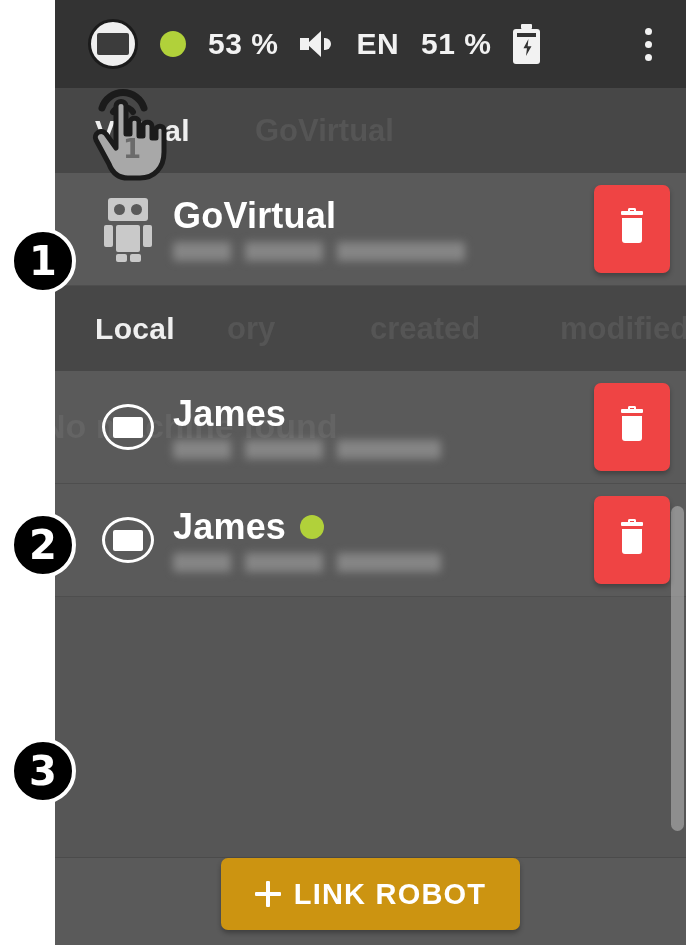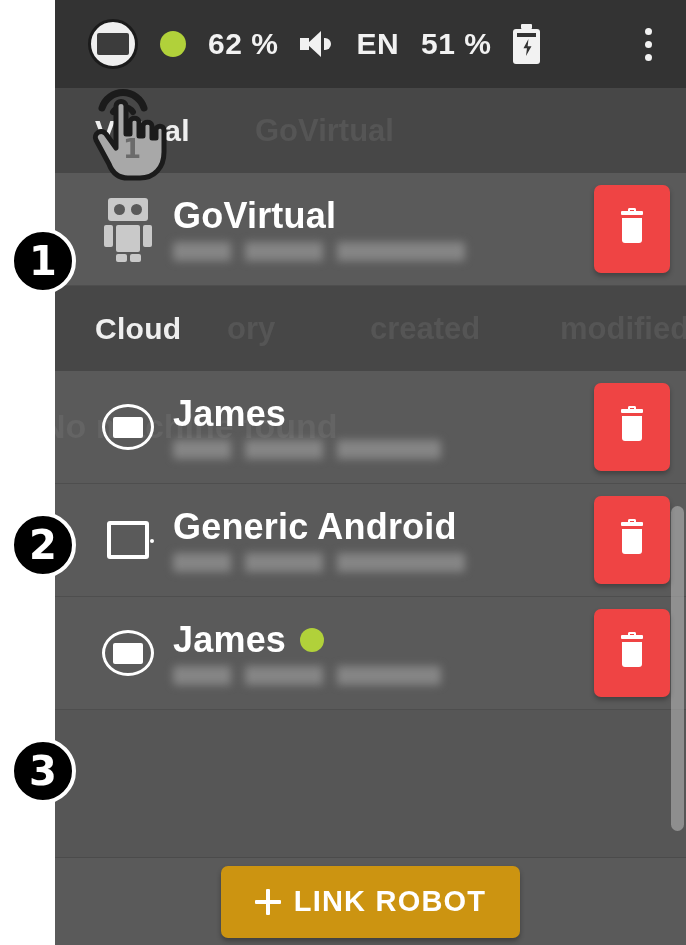--- a/index.html
+++ b/index.html
@@ -206,21 +206,21 @@
   .g-robot .leg{position:absolute;top:56px;width:11px;height:8px;background:#c9c9c9;border-radius:2px;}
   .g-robot .leg.l{left:14px;}
   .g-robot .leg.r{left:28px;}
 
   .status-dot{width:24px;height:24px;border-radius:50%;background:#b1d13a;flex:none;}
 
   
   #footer{
     position:absolute;left:0;bottom:0;width:631px;height:87px;
     background:#5a5a5a;border-top:1px solid #4b4b4b;
-    display:flex;align-items:center;justify-content:center;
+    display:flex;justify-content:center;
   }
   #link-robot{
     background:#cc9411;color:#ffffff;border:none;border-radius:7px;
     height:72px;padding:0 34px;
     font-family:"Liberation Sans", sans-serif;
     font-size:29px;font-weight:bold;letter-spacing:1.2px;
     display:flex;align-items:center;gap:13px;cursor:pointer;
     box-shadow:0 3px 5px rgba(0,0,0,.3);
   }
   .plus{position:relative;width:26px;height:26px;flex:none;}
@@ -266,21 +266,21 @@
   <div id="statusbar">
 
     <div class="screen-circle">
       <div class="inner"></div>
     </div>
     <div class="sb-gap"></div>
 
     <div class="dot-green"></div>
     <div class="sb-gap"></div>
 
-    <div class="sb-text">62 %</div>
+    <div class="sb-text">53 %</div>
     <div class="sb-gap"></div>
 
     <div class="spk">
       <div class="body"></div>
         <div class="cone"></div>
         <div class="wave"></div>
     </div>
     <div class="sb-gap"></div>
 
     <div class="sb-text">EN</div>
@@ -335,21 +335,21 @@
             <div class="lid"></div>
             <div class="can"></div>
         </div>
       </div>
     </div>
 
     <div class="section">
       <span class="ghost" style="left:172px">ory</span>
       <span class="ghost" style="left:315px">created</span>
       <span class="ghost" style="left:505px">modified</span>
-      <span class="section-label">Cloud</span>
+      <span class="section-label">Local</span>
     </div>
 
     <div class="row">
       <div class="row-ghost">
         <span style="left:-14px;top:36px">No machine found</span>
       </div>
       <div class="row-icon">
         <div class="g-circle-screen">
             <i></i>
           </div>
@@ -360,36 +360,20 @@
       </div>
       <div class="del-btn">
         <div class="trash">
           <div class="hdl"></div>
             <div class="lid"></div>
             <div class="can"></div>
         </div>
       </div>
     </div>
 
-    <div class="row">
-      <div class="row-icon">
-        <div class="g-tablet"></div>
-      </div>
-      <div class="row-main">
-        <div class="row-title">Generic Android</div>
-        <div class="row-sub w2"></div>
-      </div>
-      <div class="del-btn">
-        <div class="trash">
-          <div class="hdl"></div>
-            <div class="lid"></div>
-            <div class="can"></div>
-        </div>
-      </div>
-    </div>
 
 
     <div class="row">
       <div class="row-icon">
         <div class="g-circle-screen">
             <i></i>
           </div>
       </div>
       <div class="row-main">
         <div class="row-title">

